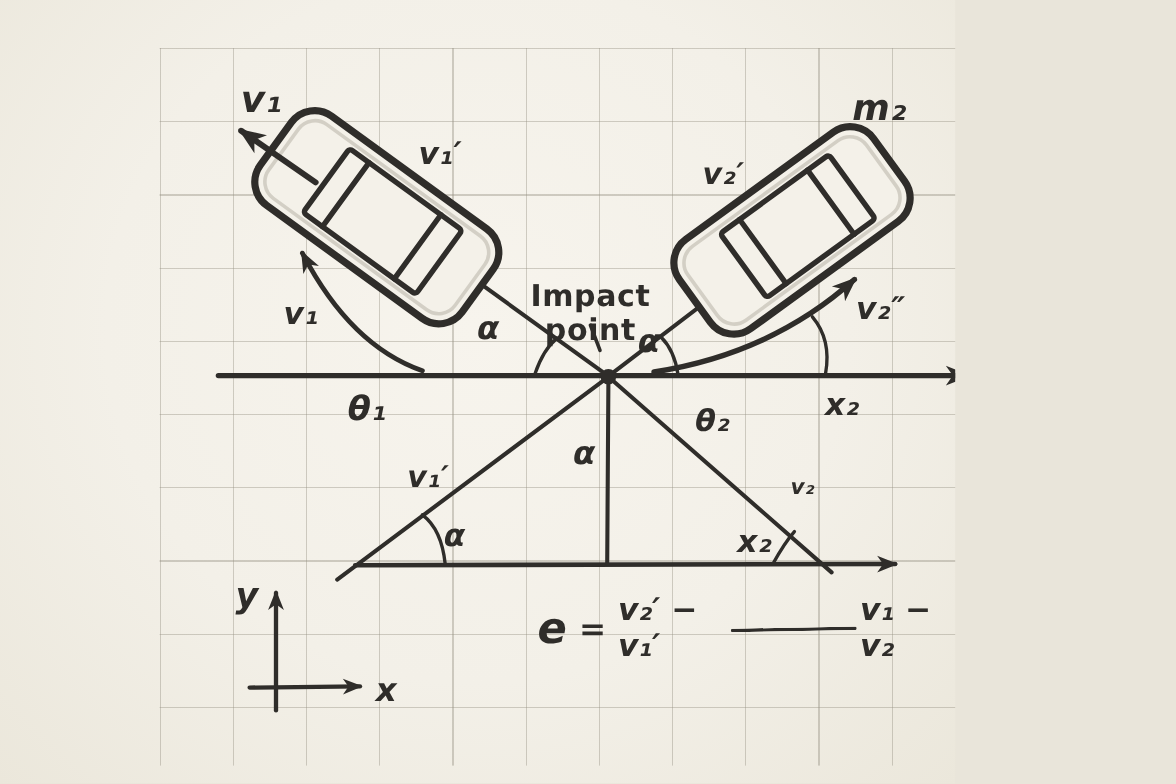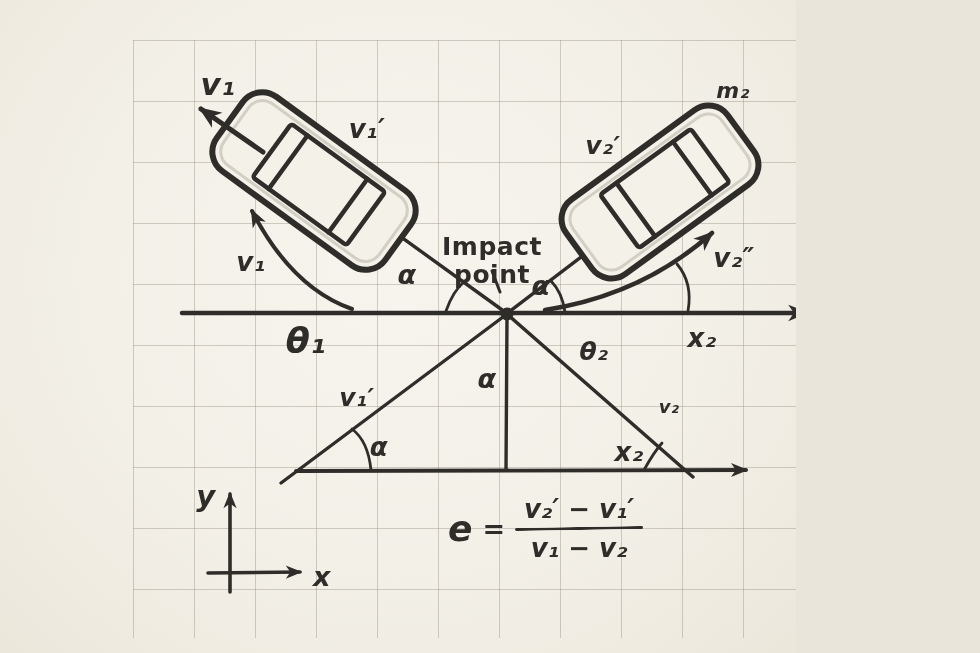--- a/index.html
+++ b/index.html
@@ -21,21 +21,21 @@
     letter-spacing:.5px;
   }
   .upright{font-style:normal;}
   .impact{white-space:normal;width:126px;text-align:center;line-height:1.12;font-weight:600;margin-top:29px;}
   .equation{
     position:absolute;display:flex;align-items:center;gap:10px;
     font-style:italic;font-weight:600;
   }
   .eq-e{font-size:36px;}
   .eq-eq{font-size:27px;font-style:normal;}
-  .frac{display:flex;flex-direction:column;align-items:center;gap:3px;}
+  .frac{display:flex;flex-direction:row;align-items:center;gap:3px;}
   .frac span{font-size:26px;}
   .frac-bar{width:128px;height:0;border-top:3.5px solid #2f2d2a;transform:rotate(-1deg);border-radius:2px;}
 </style>
 </head>
 <body>
 
 <div id="scene">
   <div class="grid"></div>
 
   <svg class="draw" width="980" height="653" viewBox="0 0 980 653">
@@ -88,27 +88,27 @@
       <path d="M352,309 Q292,288 252,211" stroke-width="4" marker-end="url(#ah)"></path>
       <path d="M545,310 C610,300 665,275 712,233" stroke-width="4.5" marker-end="url(#ah)"></path>
 
       <path d="M492,271 L500,292" stroke-width="3"></path>
       <circle cx="507" cy="314" r="6.5" fill="#2f2d2a" stroke="none"></circle>
     </g>
   </svg>
 
   <span class="lbl" style="left:218px;top:84px;font-size:31px;">v₁</span>
   <span class="lbl" style="left:367px;top:129px;font-size:26px;">v₁′</span>
-  <span class="lbl" style="left:733px;top:91px;font-size:22px;">m₂</span>
+  <span class="lbl" style="left:733px;top:91px;font-size:30px;">m₂</span>
   <span class="lbl" style="left:603px;top:145px;font-size:25px;">v₂′</span>
   <span class="lbl" style="left:734px;top:258px;font-size:26px;font-style:italic;">v₂″</span>
   <span class="lbl" style="left:251px;top:262px;font-size:26px;">v₁</span>
   <span class="lbl" style="left:407px;top:274px;font-size:27px;">α</span>
   <span class="lbl" style="left:541px;top:285px;font-size:27px;">α</span>
-  <span class="lbl" style="left:306px;top:341px;font-size:35px;">θ₁</span>
+  <span class="lbl" style="left:306px;top:341px;font-size:28px;">θ₁</span>
   <span class="lbl" style="left:702px;top:338px;font-size:26px;">x₂</span>
   <span class="lbl" style="left:487px;top:378px;font-size:27px;">α</span>
   <span class="lbl" style="left:594px;top:351px;font-size:25px;">θ₂</span>
   <span class="lbl" style="left:357px;top:397px;font-size:25px;">v₁′</span>
   <span class="lbl" style="left:669px;top:407px;font-size:18px;">v₂</span>
   <span class="lbl" style="left:379px;top:447px;font-size:26px;">α</span>
   <span class="lbl" style="left:629px;top:452px;font-size:26px;">x₂</span>
   <span class="lbl" style="left:206px;top:496px;font-size:29px;">y</span>
   <span class="lbl" style="left:322px;top:576px;font-size:27px;">x</span>
   <span class="lbl upright impact" style="left:492px;top:232px;font-size:25px;">Impact point</span>

